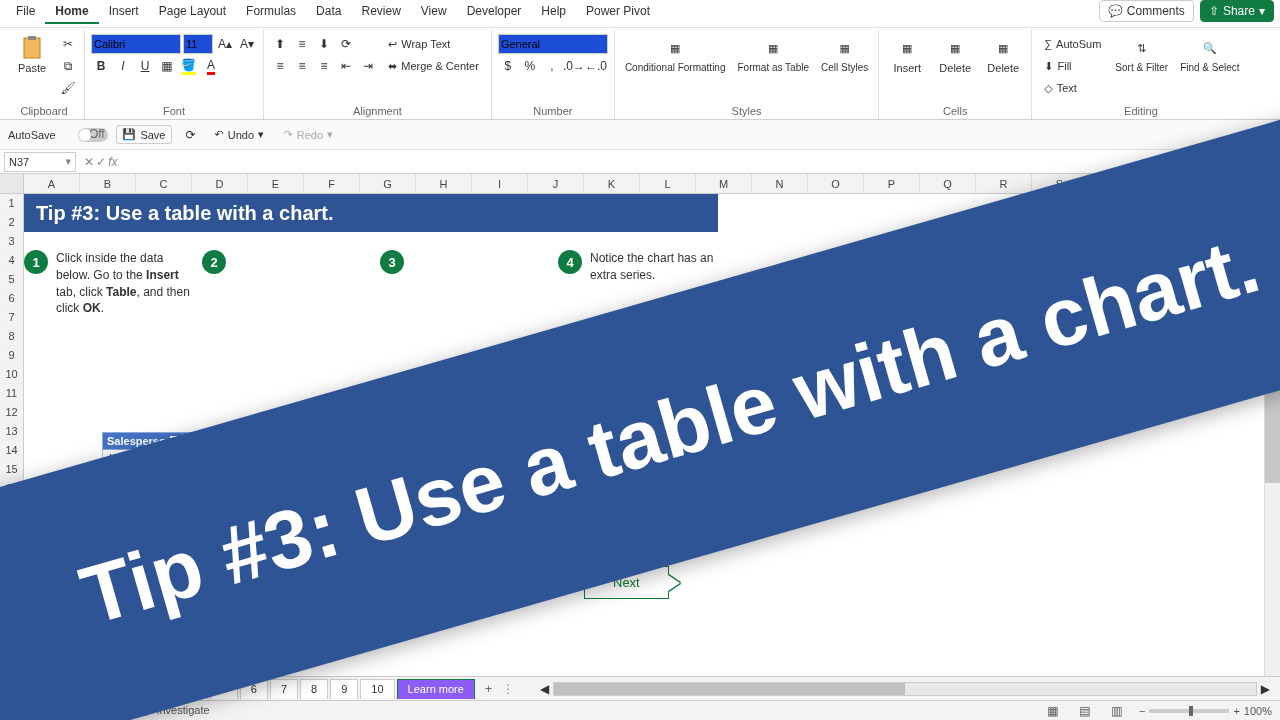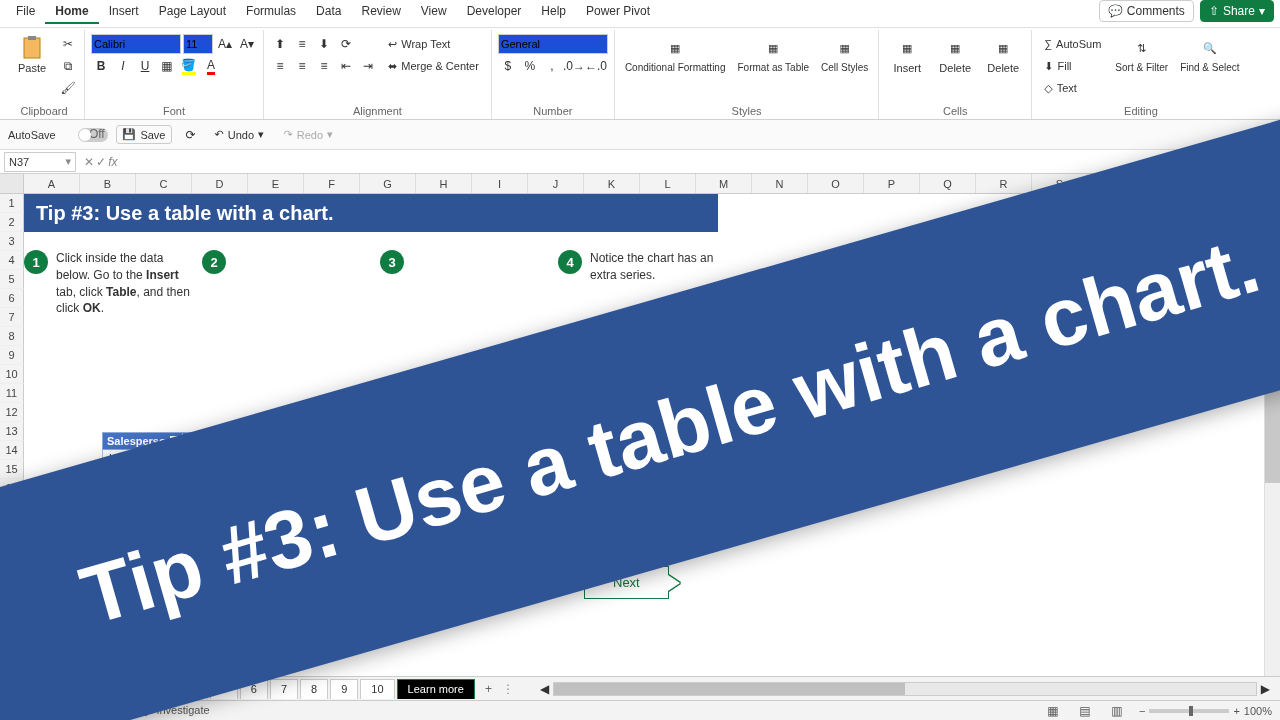--- a/index.html
+++ b/index.html
@@ -81,21 +81,21 @@
 .next-btn { position: absolute; left: 560px; top: 372px; border: 1px solid #107c41; color: #107c41; padding: 8px 28px; font-size: 13px; cursor: pointer; background: #fff; display:flex; align-items:center; }
 .next-btn::after { content:''; position:absolute; right:-12px; top:50%; transform:translateY(-50%); width:0; height:0; border-top:8px solid transparent; border-bottom:8px solid transparent; border-left:12px solid #fff; filter: drop-shadow(1px 0 0 #107c41) drop-shadow(0 1px 0 #107c41) drop-shadow(0 -1px 0 #107c41); }
 
 
 .overlay { position: absolute; left: -80px; top: 300px; width: 1500px; height: 260px; background: #2f5496; transform: rotate(-16deg); display: flex; align-items: center; justify-content: center; color: #fff; font-size: 82px; font-weight: 700; box-shadow: 0 4px 20px rgba(0,0,0,0.3); pointer-events: none; z-index: 50; }
 
 
 .sheettabs { position: absolute; bottom: 20px; left: 0; right: 0; height: 24px; display: flex; align-items: center; border-top: 1px solid #ccc; background: #f3f3f3; padding: 0 6px; gap: 2px; }
 .nav-arrow { padding: 0 6px; color: #888; cursor: pointer; }
 .stab { padding: 3px 10px; font-size: 11px; cursor: pointer; background: #fff; border: 1px solid #ccc; border-bottom: none; }
-.stab.green { background: #000000; color: #fff; border-color: #107c41; }
+.stab.green { background: #8b5cf6; color: #fff; border-color: #107c41; }
 .stab.active { background: #fff; border-top: 2px solid #107c41; }
 .stab-add { padding: 0 8px; color: #666; cursor: pointer; }
 .hscroll { flex: 1; margin-left: 20px; display: flex; align-items: center; }
 .hscroll-track { flex: 1; height: 14px; background: #e8e8e8; border: 1px solid #ccc; position: relative; }
 .hscroll-thumb { position: absolute; left: 0; width: 50%; height: 100%; background: #c0c0c0; }
 
 
 .status { position: absolute; bottom: 0; left: 0; right: 0; height: 20px; background: #f3f3f3; border-top: 1px solid #ccc; display: flex; align-items: center; padding: 0 8px; font-size: 11px; color: #555; gap: 12px; }
 .status .spacer { flex: 1; }
 .zoom { display: flex; align-items: center; gap: 4px; }

